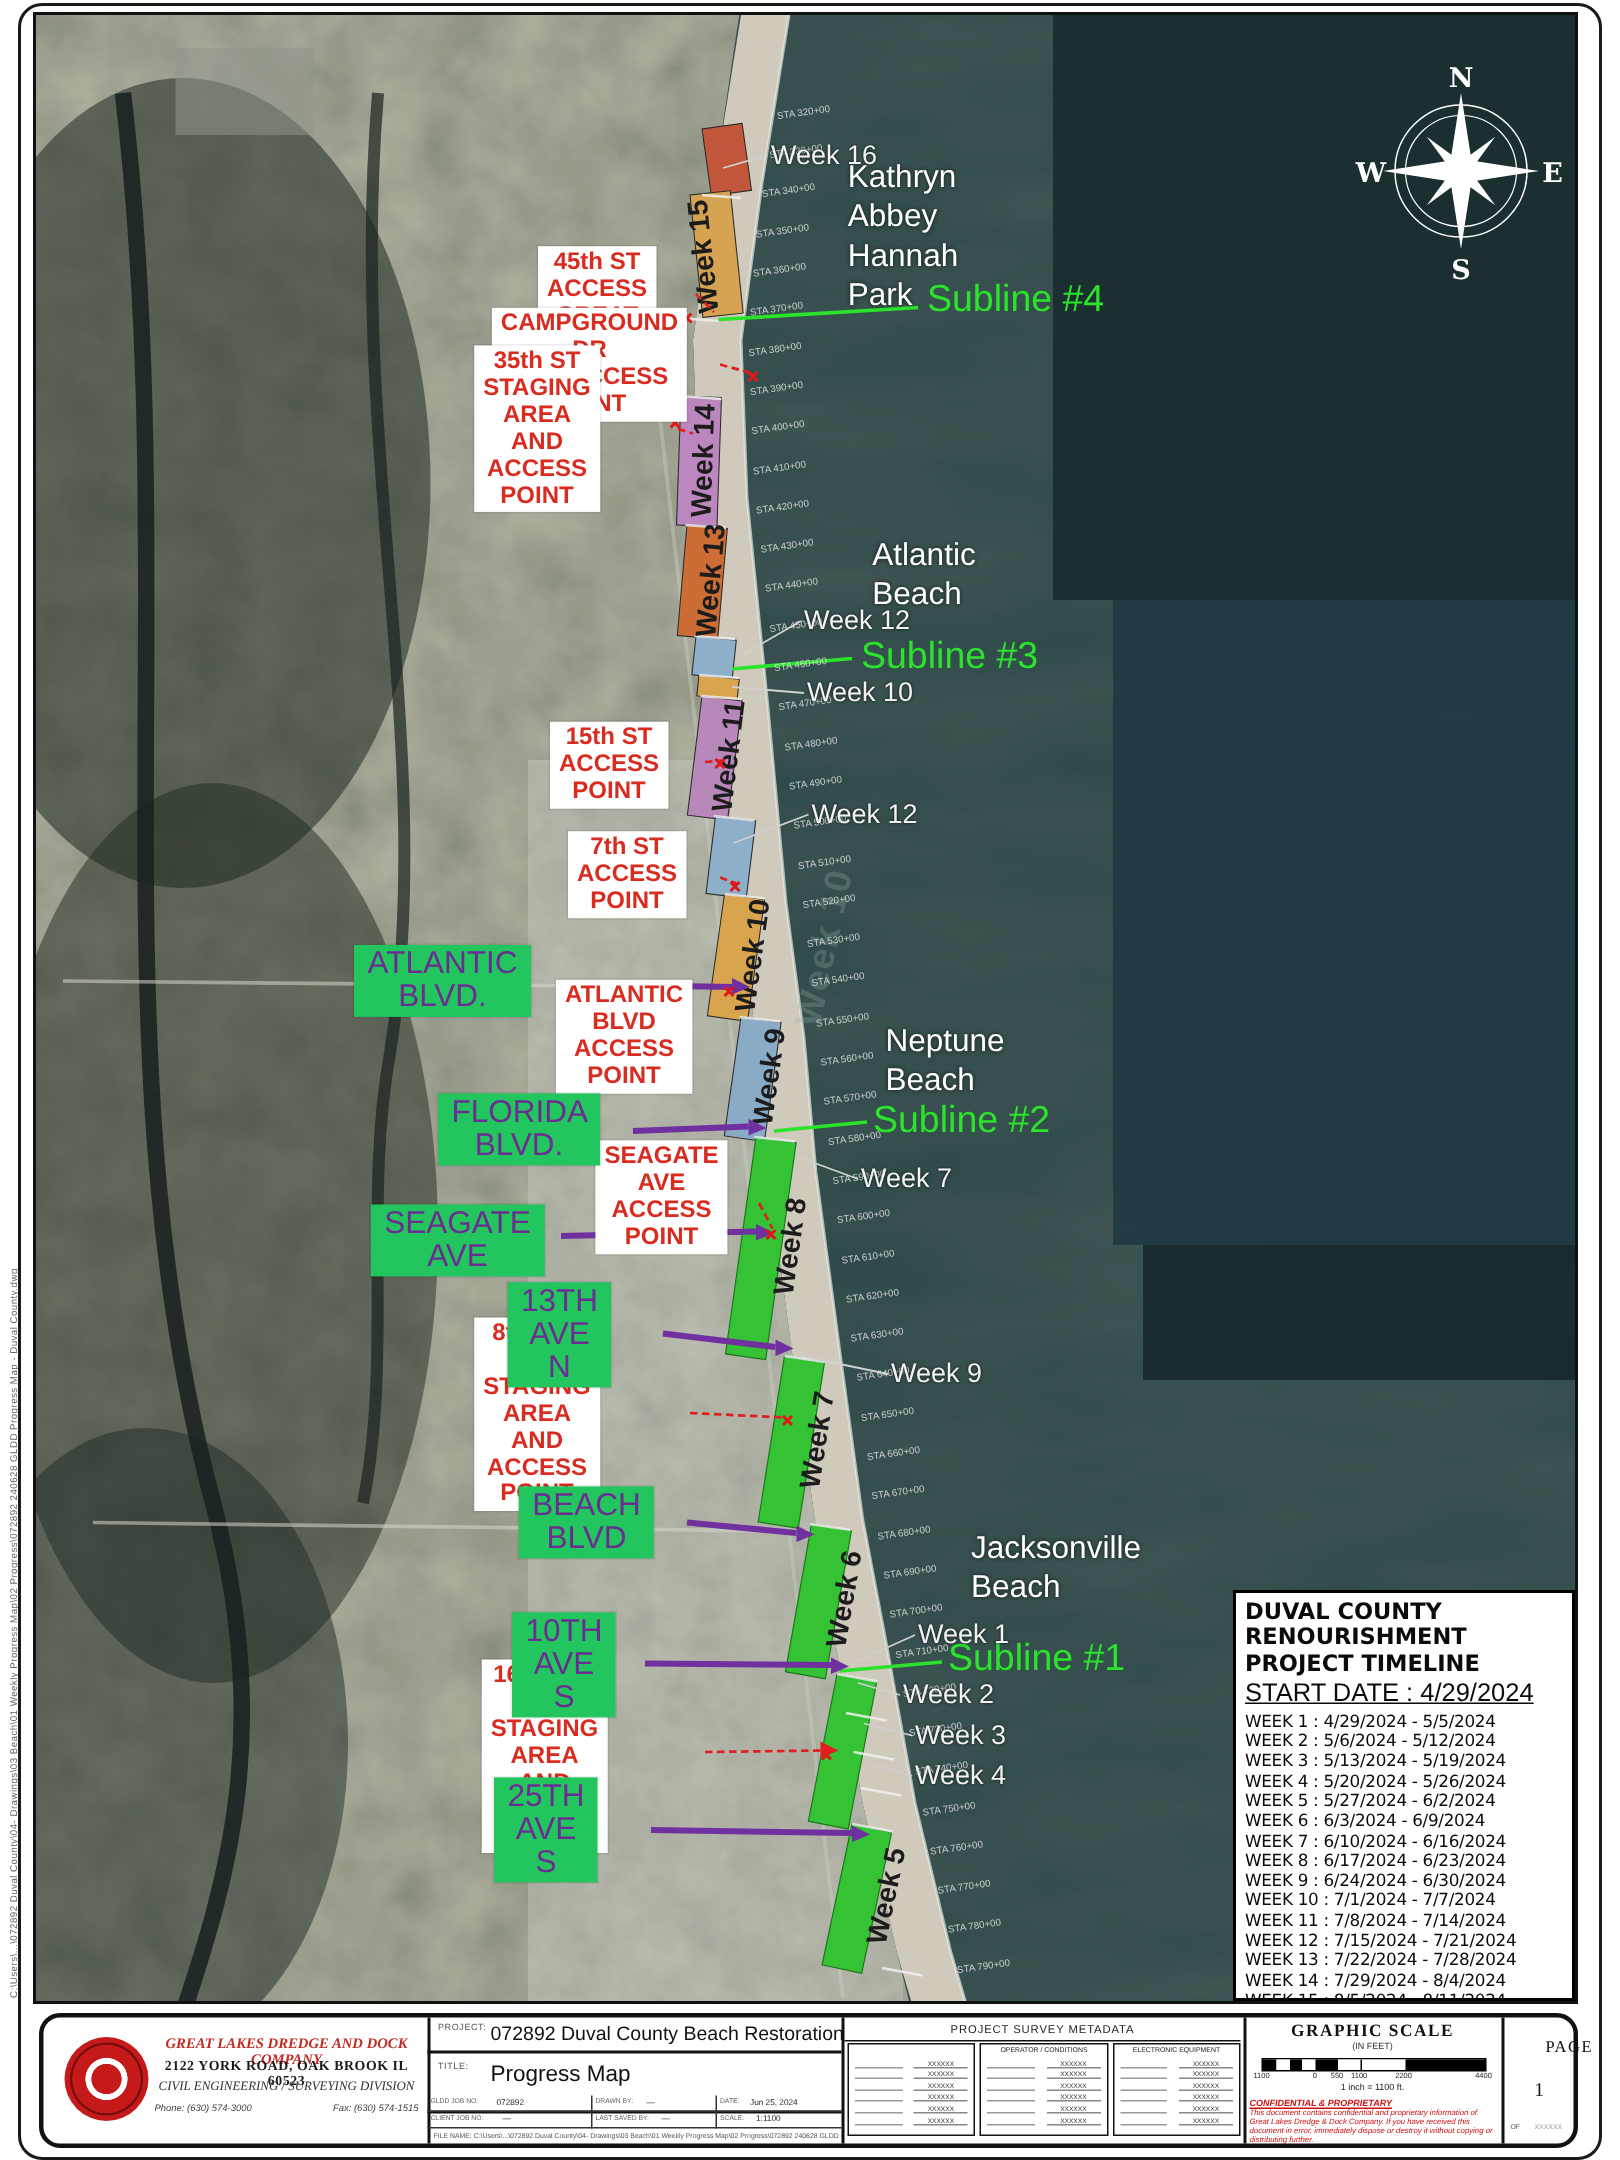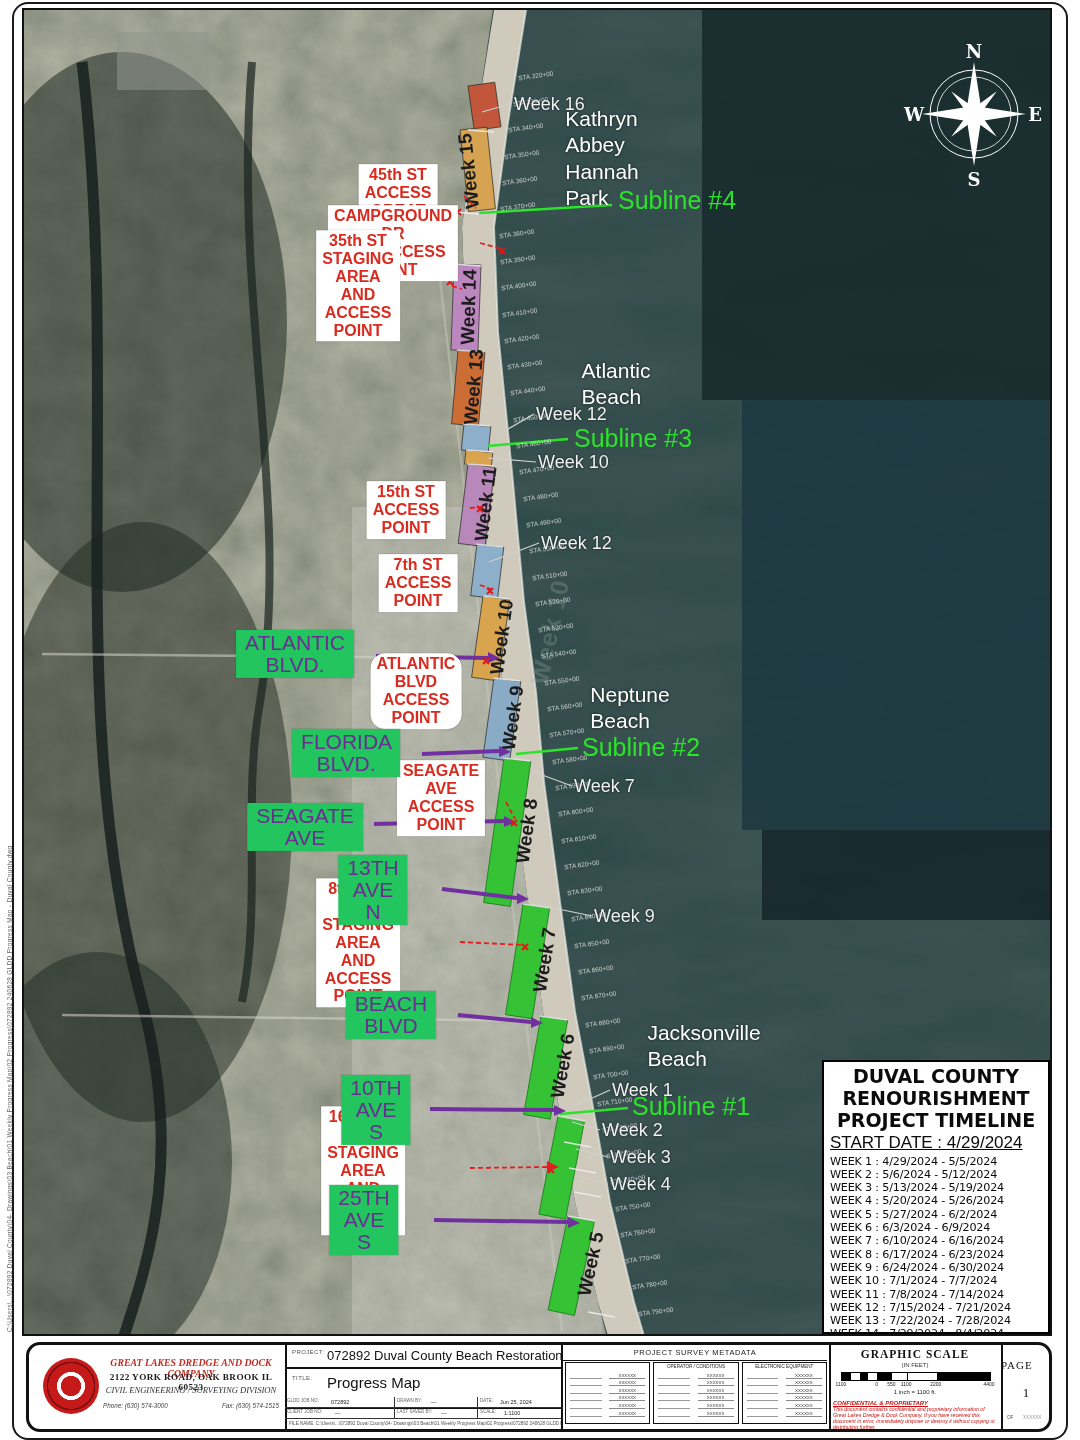--- a/index.html
+++ b/index.html
@@ -22,21 +22,21 @@
   .city-label{color:#fff;font-size:21px;line-height:1.25;text-align:left;text-shadow:0 0 3px rgba(0,0,0,.7);}
   .green-label{position:absolute;transform:translate(0,-50%);color:#2be32b;font-size:25px;white-space:nowrap;}
   .callout{position:absolute;transform:translate(0,-50%);color:#f2f2f2;font-size:18px;white-space:nowrap;
        text-shadow:0 0 2px rgba(0,0,0,.8);}
   .sta{position:absolute;transform:rotate(-8deg);font-size:6.5px;color:#e8e8e8;opacity:.8;white-space:nowrap;}
   .watermark{position:absolute;transform:translate(-50%,-50%) rotate(-78deg);color:rgba(150,175,165,.28);
        font-size:25px;font-weight:bold;letter-spacing:1px;white-space:nowrap;}
   
   .timeline{position:absolute;left:820px;top:1058px;width:228px;height:274px;background:#fff;
        border:2px solid #000;padding:4px 6px;box-sizing:border-box;color:#0b0b0b;}
-  .tl-title{font-family:"DejaVu Sans",sans-serif;font-weight:bold;font-size:19px;line-height:1.15;white-space:pre-line;text-align:center;}
+  .tl-title{font-family:"DejaVu Sans",sans-serif;font-weight:bold;font-size:15px;line-height:1.15;white-space:pre-line;}
   .tl-start{font-family:Liberation Sans, sans-serif;font-size:17px;text-decoration:underline;margin:1px 0 2px 0;}
   .tl-row{font-family:"DejaVu Sans",sans-serif;font-size:11.2px;line-height:13.3px;letter-spacing:-.2px;white-space:nowrap;}
   
   .tb{position:absolute;left:26px;top:1342px;width:1026px;height:90px;background:#fff;
       border:3px solid #111;border-radius:14px;box-sizing:border-box;}
   .tbv{position:absolute;top:0;bottom:0;border-left:2px solid #111;}
   .logo{position:absolute;left:14px;top:13px;width:56px;height:56px;border-radius:50%;
       background:radial-gradient(circle,#c61a1a 0 25%,#fff 26% 35%,#c61a1a 36% 57%,#7a0d0d 58% 61%,#c61a1a 62%);}
   .co-name{position:absolute;left:74px;top:12px;width:176px;text-align:center;color:#c22a22;
       font-family:"Liberation Serif",serif;font-style:italic;font-weight:bold;font-size:9.8px;}
@@ -66,22 +66,22 @@
       font-family:"Liberation Serif",serif;font-weight:bold;font-size:11.5px;color:#111;letter-spacing:1px;}
   .gs-units{position:absolute;left:800px;top:17px;width:172px;text-align:center;font-size:6px;color:#333;}
   .gs-bar{position:absolute;left:812px;top:27px;width:148px;height:7px;border:1px solid #000;display:flex;}
   .gs-bar span{height:100%;}
   .gs-ticks{position:absolute;left:812px;top:36px;width:148px;height:8px;font-size:5px;color:#222;}
   .gs-ticks span{position:absolute;transform:translateX(-50%);}
   .gs-note{position:absolute;left:800px;top:44px;width:172px;text-align:center;font-size:6px;color:#222;}
   .conf{position:absolute;left:804px;top:55px;width:164px;color:#cc1111;font-style:italic;}
   .conf-t{font-size:6px;font-weight:bold;text-decoration:underline;}
   .conf-b{font-size:5.2px;line-height:1.18;}
-  .pg-l{position:absolute;left:972px;top:14px;width:50px;text-align:left;font-size:11px;
-      letter-spacing:1px;color:#111;font-family:"Liberation Serif",serif;}
+  .pg-l{position:absolute;left:972px;top:14px;width:50px;text-align:right;font-size:11px;
+      letter-spacing:1px;color:#111;font-family:"Liberation Serif",serif;padding-left:11px;}
   .pg-n{position:absolute;left:972px;top:40px;width:50px;text-align:center;font-size:13px;color:#111;
       font-family:"Liberation Serif",serif;}
   .pg-of{position:absolute;left:978px;top:70px;font-size:4.6px;color:#555;}
   .pg-x{position:absolute;left:994px;top:70px;font-size:4.6px;color:#999;}
 </style>
 </head>
 <body>
 
 <div class="sheet">
 
@@ -293,21 +293,21 @@
       <div class="lbl red-label" style="left: 396px; top: 191px;">45th ST
 ACCESS GREAT</div>
           <div class="lbl red-label" style="left: 391px; top: 241px;">CAMPGROUND DR
 AND ACCESS POINT</div>
           <div class="lbl red-label" style="left: 356px; top: 284px;">35th ST STAGING AREA
 AND ACCESS POINT</div>
           <div class="lbl red-label" style="left: 404px; top: 508px;">15th ST
 ACCESS POINT</div>
           <div class="lbl red-label" style="left: 416px; top: 581px;">7th ST
 ACCESS POINT</div>
-          <div class="lbl red-label" style="left: 414px; top: 689px; border-radius: 15px;">ATLANTIC BLVD
+          <div class="lbl red-label" style="left: 414px; top: 689px;">ATLANTIC BLVD
 ACCESS POINT</div>
           <div class="lbl red-label" style="left: 439px; top: 796px;">SEAGATE AVE
 ACCESS POINT</div>
           <div class="lbl red-label" style="left: 356px; top: 941px;">8th AVE N STAGING AREA
 AND ACCESS POINT</div>
           <div class="lbl red-label" style="left: 361px; top: 1169px;">16th AVE S STAGING AREA
 AND ACCESS POINT</div>
         </div>
 
       <div>

